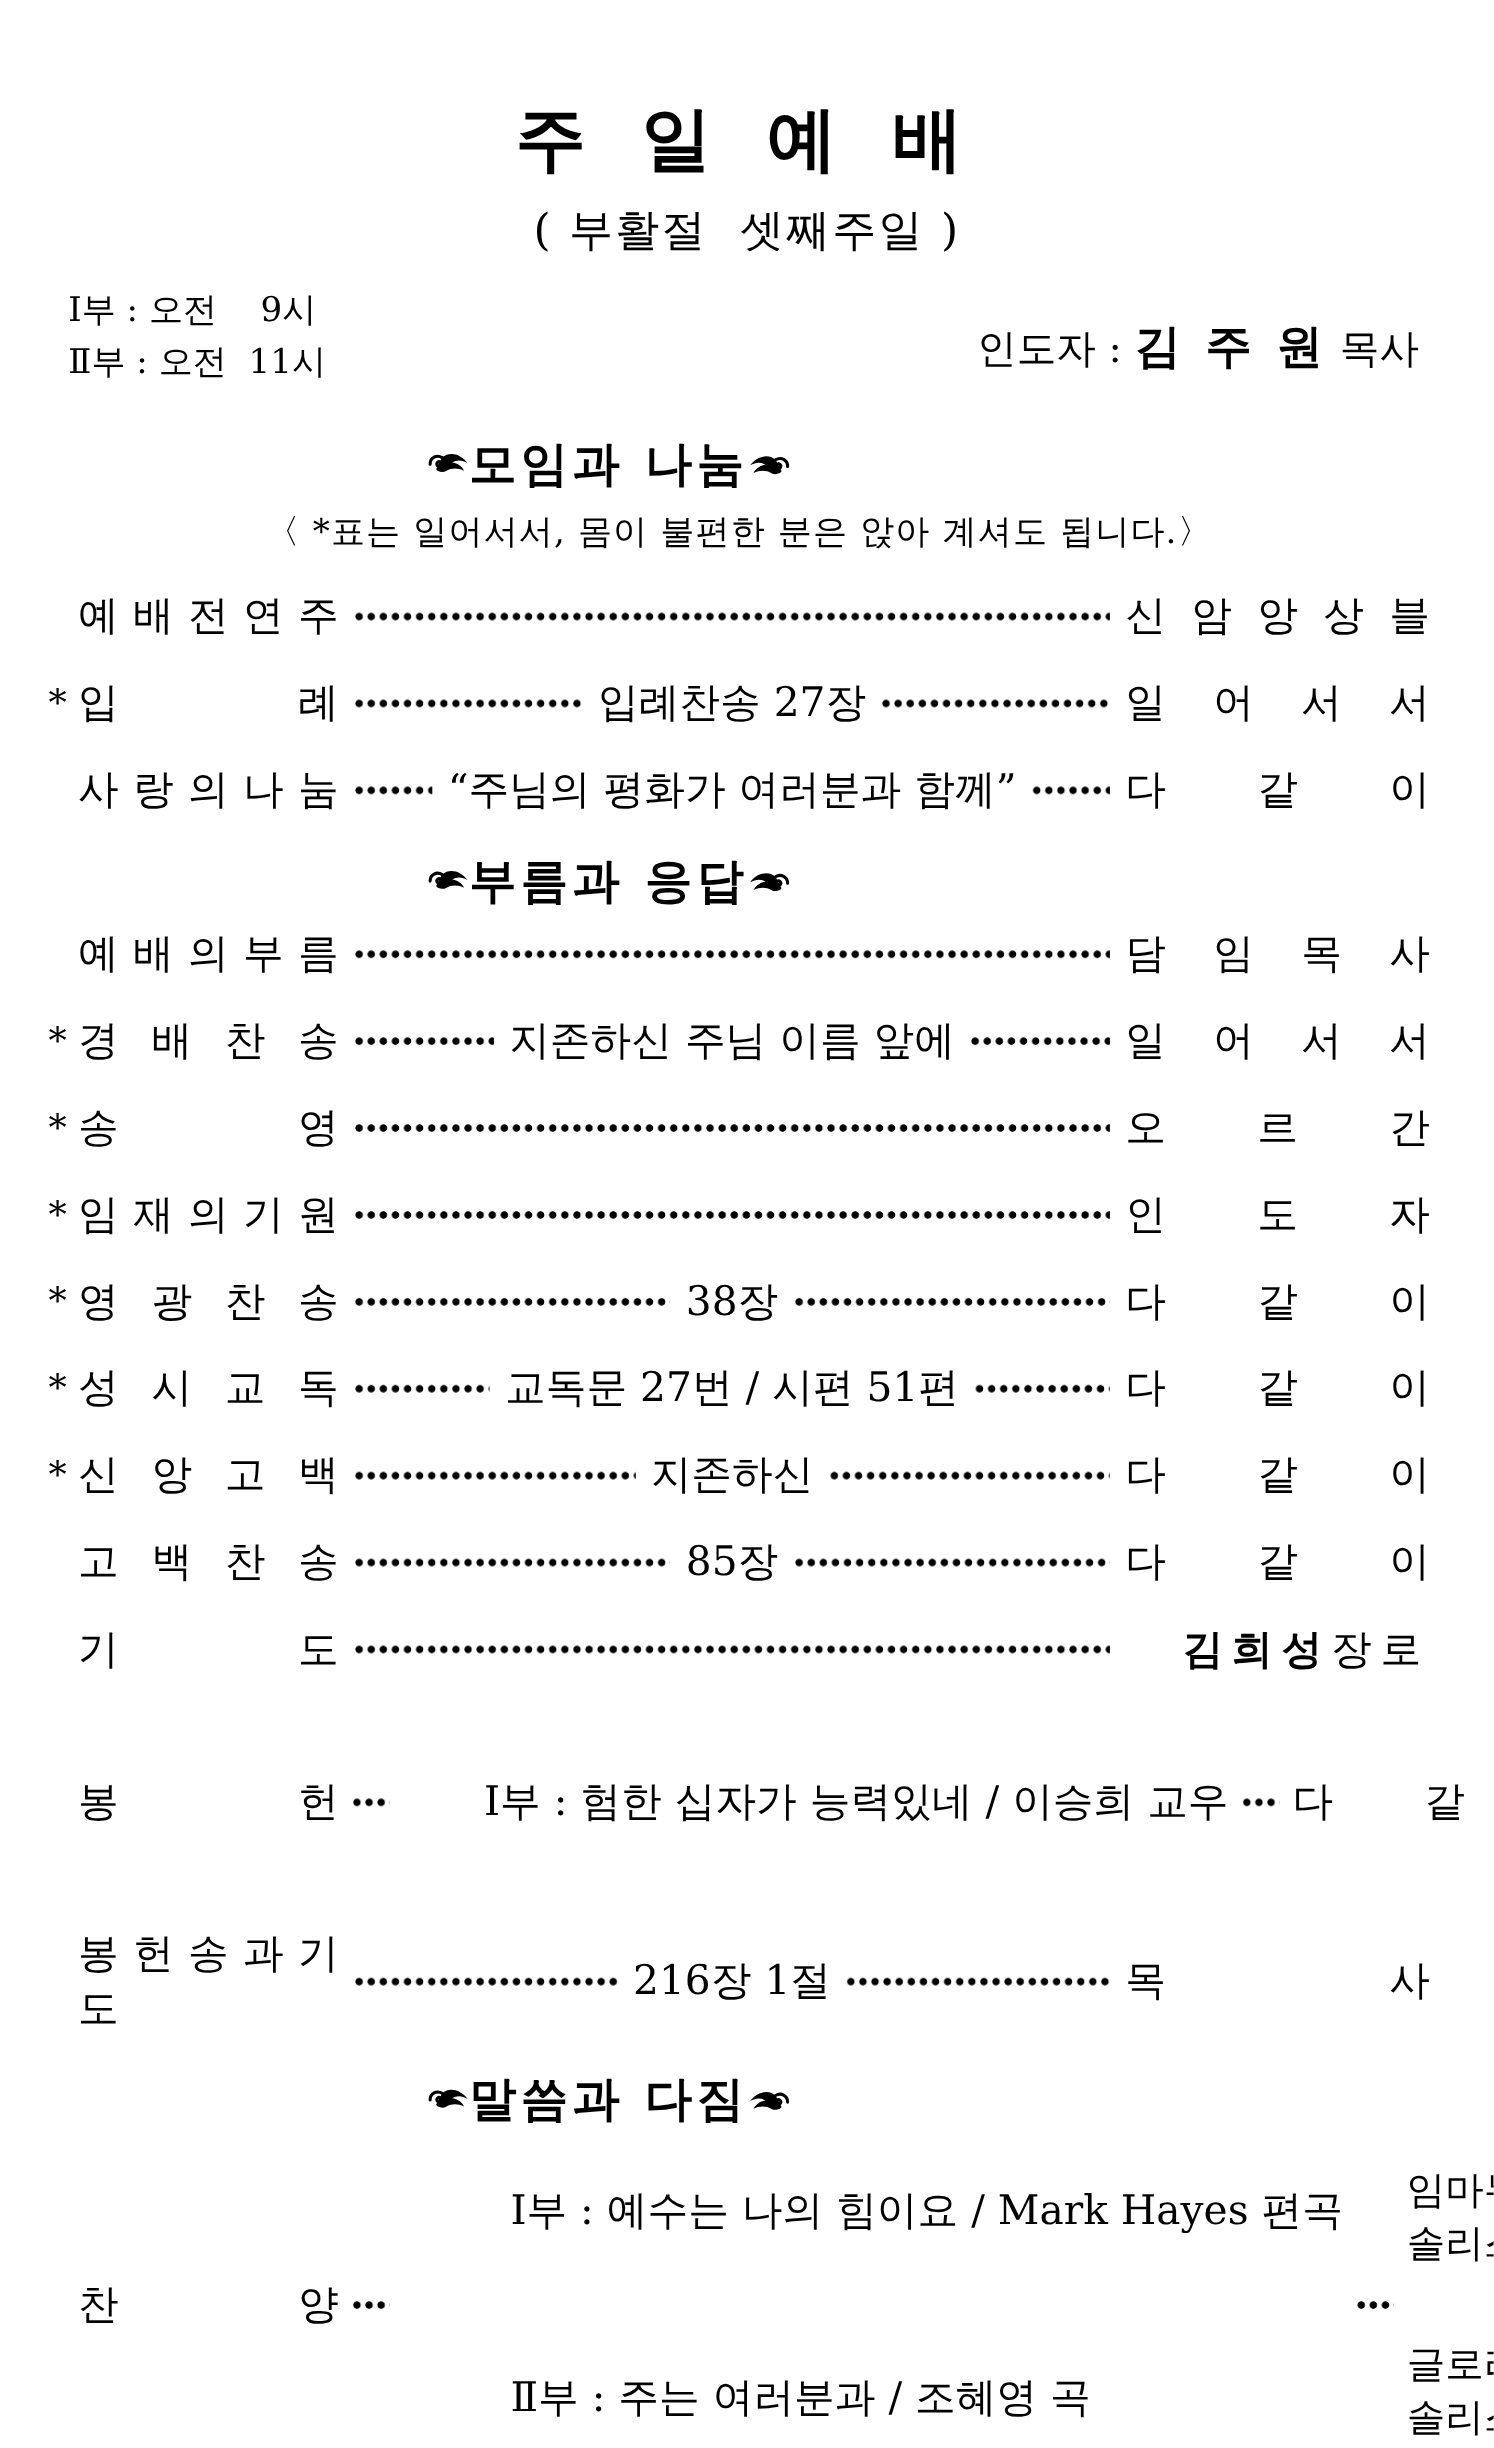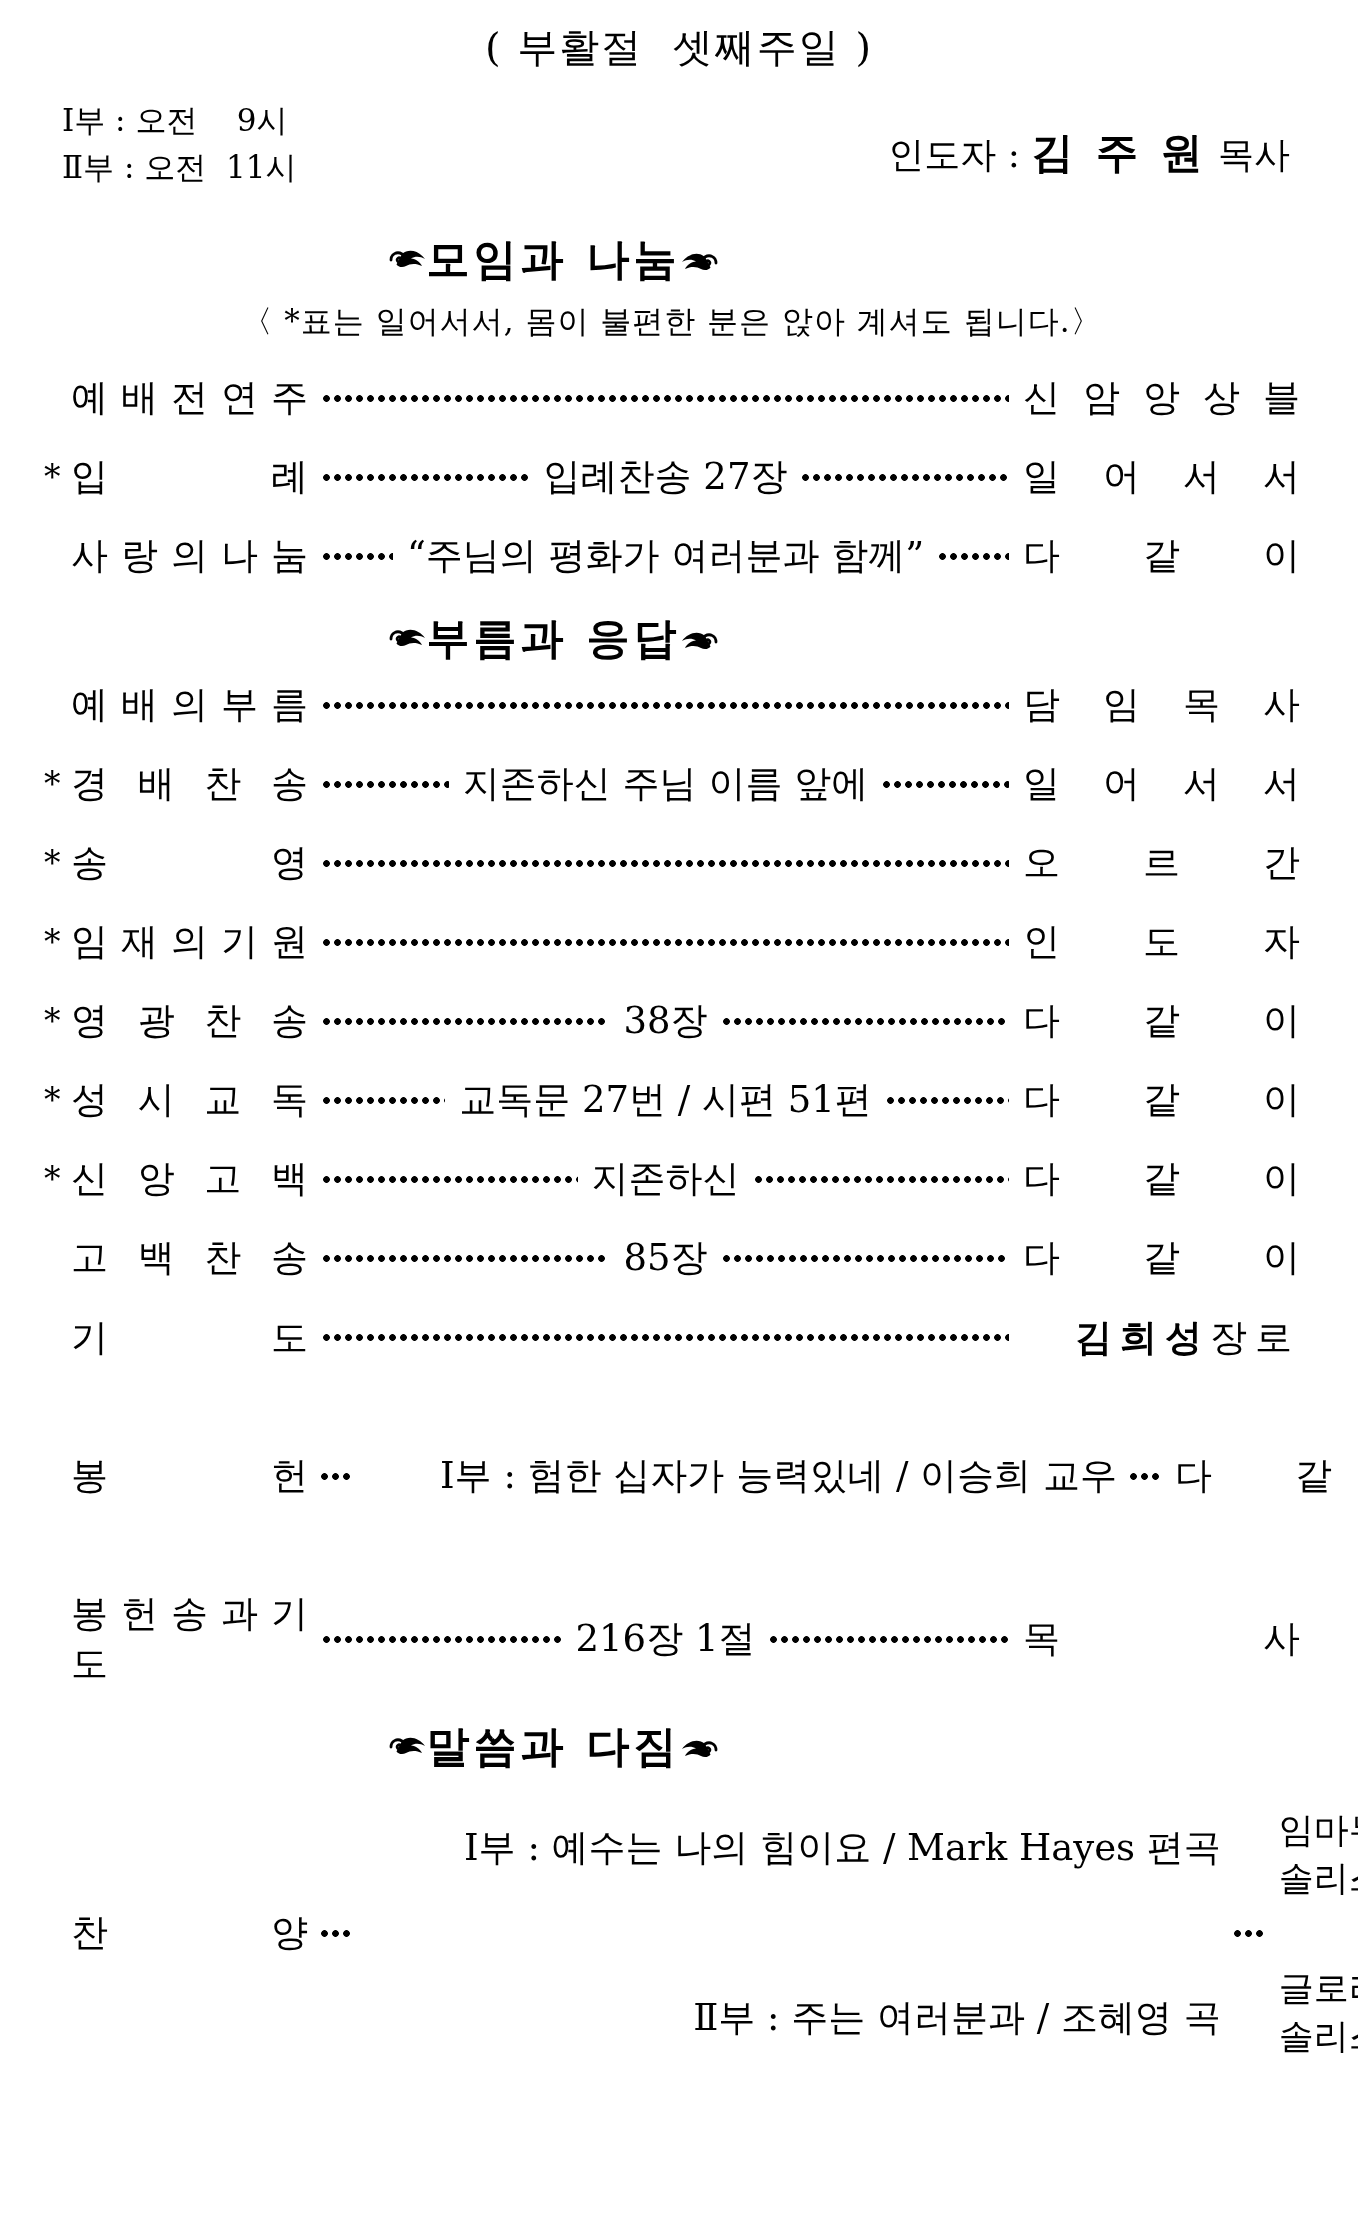--- a/index.html
+++ b/index.html
@@ -57,28 +57,29 @@
   }
   .right-pair{width:277px;flex:none;display:flex;justify-content:flex-end;align-items:baseline;}
   .right-pair .nm{font-weight:bold;letter-spacing:8px;}
   .right-pair .tt{letter-spacing:8px;}
   
   .offering{min-height:168px;}
   .offering-lines{flex:1;display:flex;flex-direction:column;gap:20px;padding-left:74px;white-space:pre;}
   
   .anthem{min-height:290px;margin-bottom:10px;}
   .anthem-grid{flex:1;display:flex;align-items:center;}
-  .songs{flex:1;display:flex;flex-direction:column;gap:120px;padding-left:98px;white-space:pre;align-items:flex-end;}
+  .songs{flex:1;display:flex;flex-direction:column;gap:120px;padding-left:98px;white-space:pre;}
   .choirs{display:flex;flex-direction:column;gap:62px;width:275px;flex:none;}
   .choir div{font-size:35px;line-height:48px;white-space:pre;}
 </style>
 </head>
 <body>
 
 <div class="page">
+  <div class="title">주 일 예 배</div>
   <div class="subtitle">( 부활절  셋째주일 )</div>
 
   <div class="meta-row">
     <div class="times">
       <div>Ⅰ부 : 오전    9시</div>
       <div>Ⅱ부 : 오전  11시</div>
     </div>
     <div class="leader-line"><span>인도자 : </span><span class="leader-name">김 주 원</span><span> 목사</span></div>
   </div>
 

